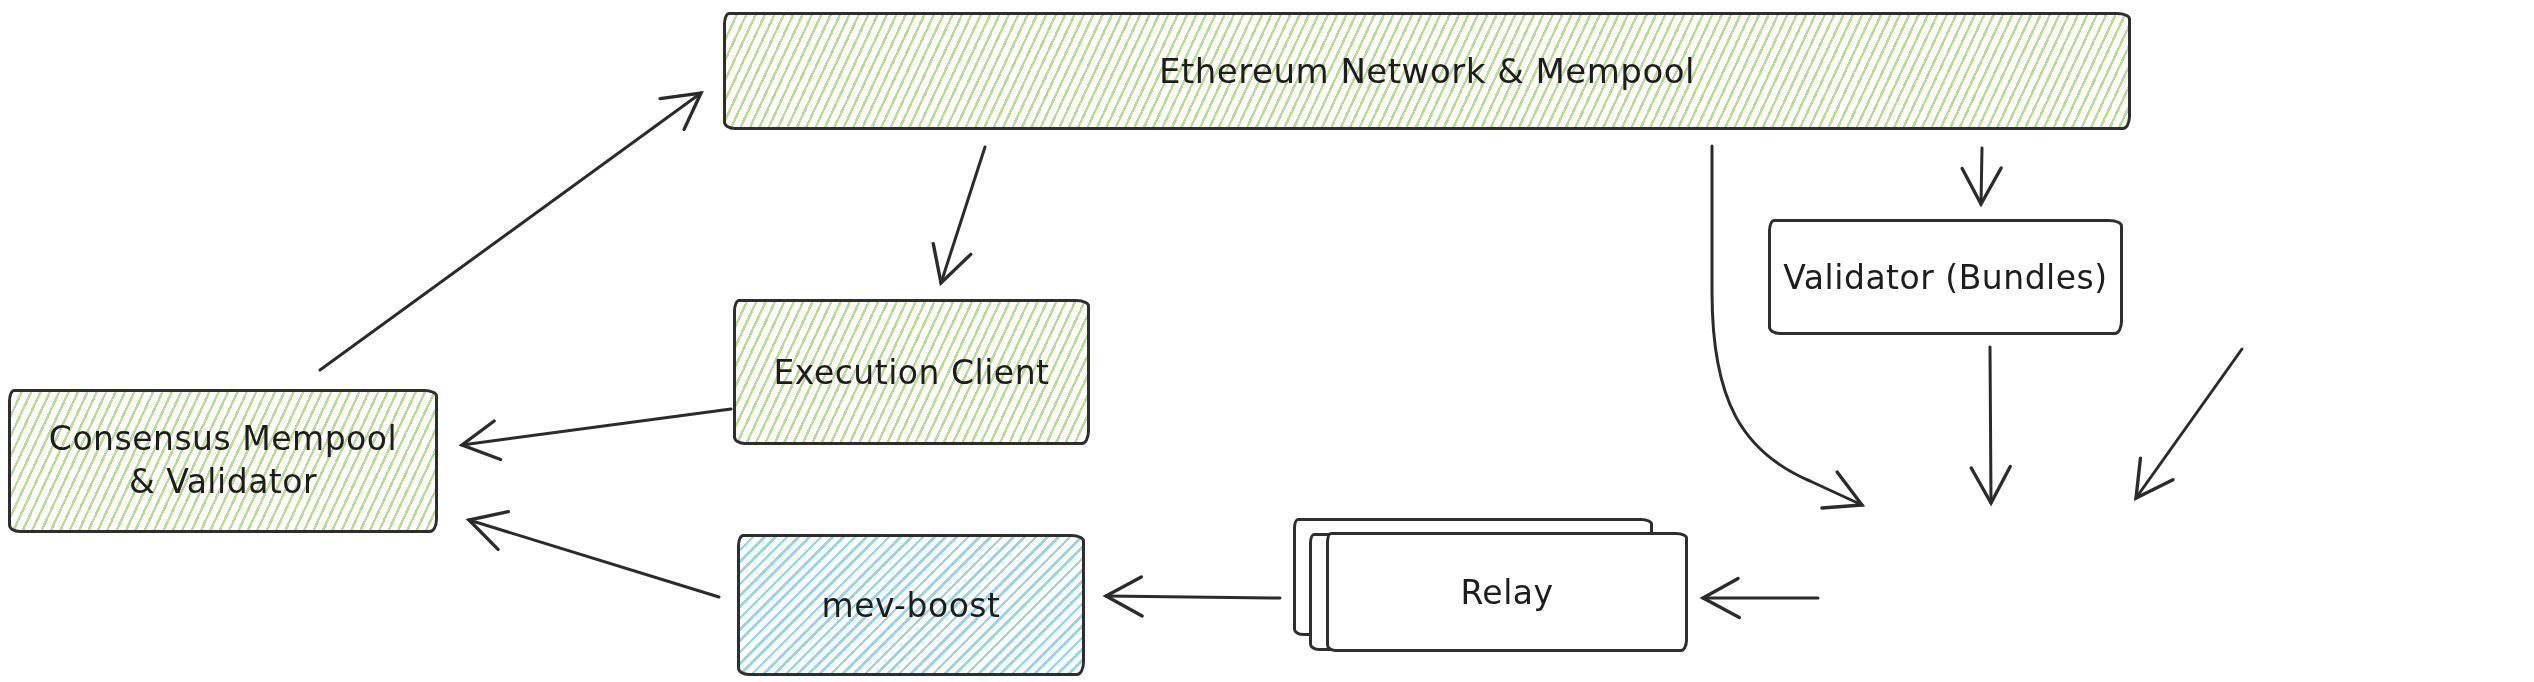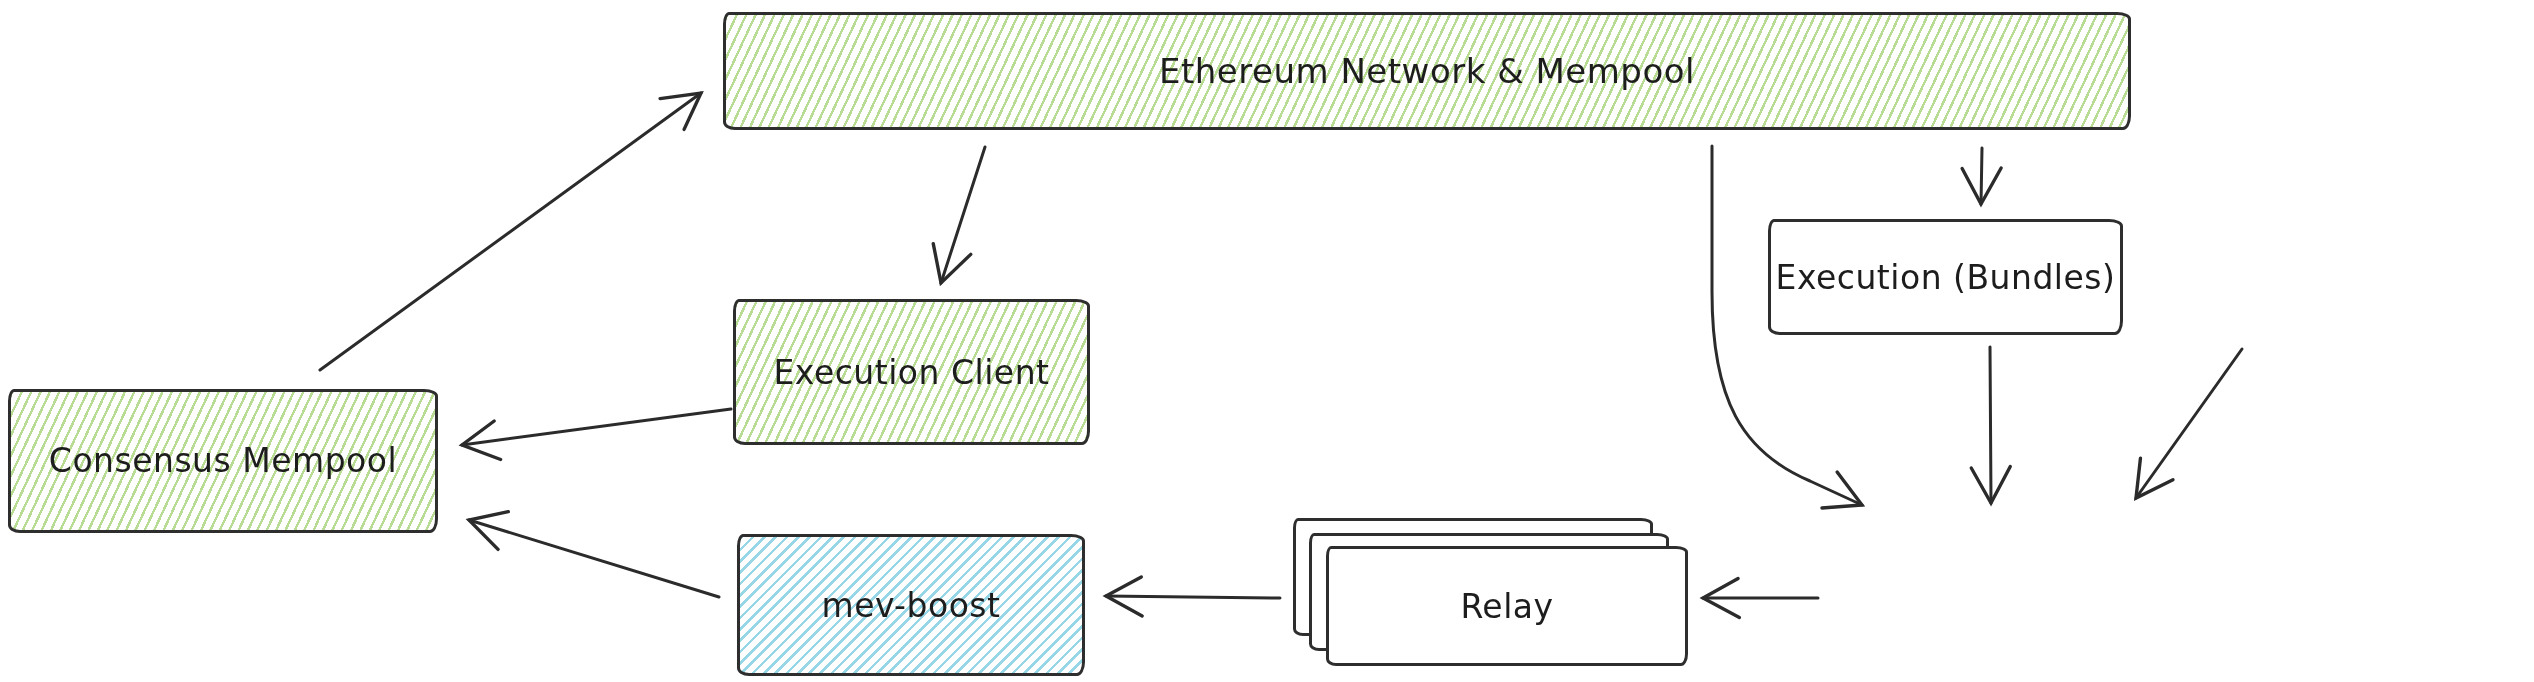--- a/index.html
+++ b/index.html
@@ -81,36 +81,37 @@
     <span>Ethereum Network &amp; Mempool</span>
   </div>
 
   <div class="node hatch-green" style="left:733px; top:299px; width:357px; height:146px;text-align:right;">
     <span>Execution Client</span>
   </div>
 
   <div class="node hatch-green two-line" style="left:8px; top:389px; width:430px; height:144px;">
     <span>
       <span style="display:block">Consensus Mempool</span>
+      <span style="display:block">&amp; Validator</span>
     </span>
   </div>
 
   <div class="node hatch-blue" style="left:737px; top:534px; width:348px; height:142px;">
     <span>mev-boost</span>
   </div>
 
   <div class="node plain" style="left:1768px; top:219px; width:355px; height:116px;">
-    <span>Execution (Bundles)</span>
+    <span>Validator (Bundles)</span>
   </div>
 
 
   <div class="stack" style="left:1293px; top:518px; width:396px; height:152px;">
     <div class="layer" style="left:0; top:0; width:360px; height:118px;"></div>
     <div class="layer" style="left:16px; top:15px; width:360px; height:118px;"></div>
-    <div class="layer front" style="left:33px; top:28px; width:362px; height:120px;">
+    <div class="layer front" style="left:33px; top:14px; width:362px; height:120px;">
       <span>Relay</span>
     </div>
   </div>
 
 
   <svg id="arrows" width="2534" height="682" viewBox="0 0 2534 682">
     <defs>
       <marker id="ah" viewBox="0 0 20 20" refX="17" refY="10" markerWidth="52" markerHeight="52" markerUnits="userSpaceOnUse" orient="auto">
         <path d="M3 2.5 L17 10 L3.5 17.5" fill="none" stroke="#2b2b2b" stroke-width="1.3" stroke-linecap="round"></path>
       </marker>

